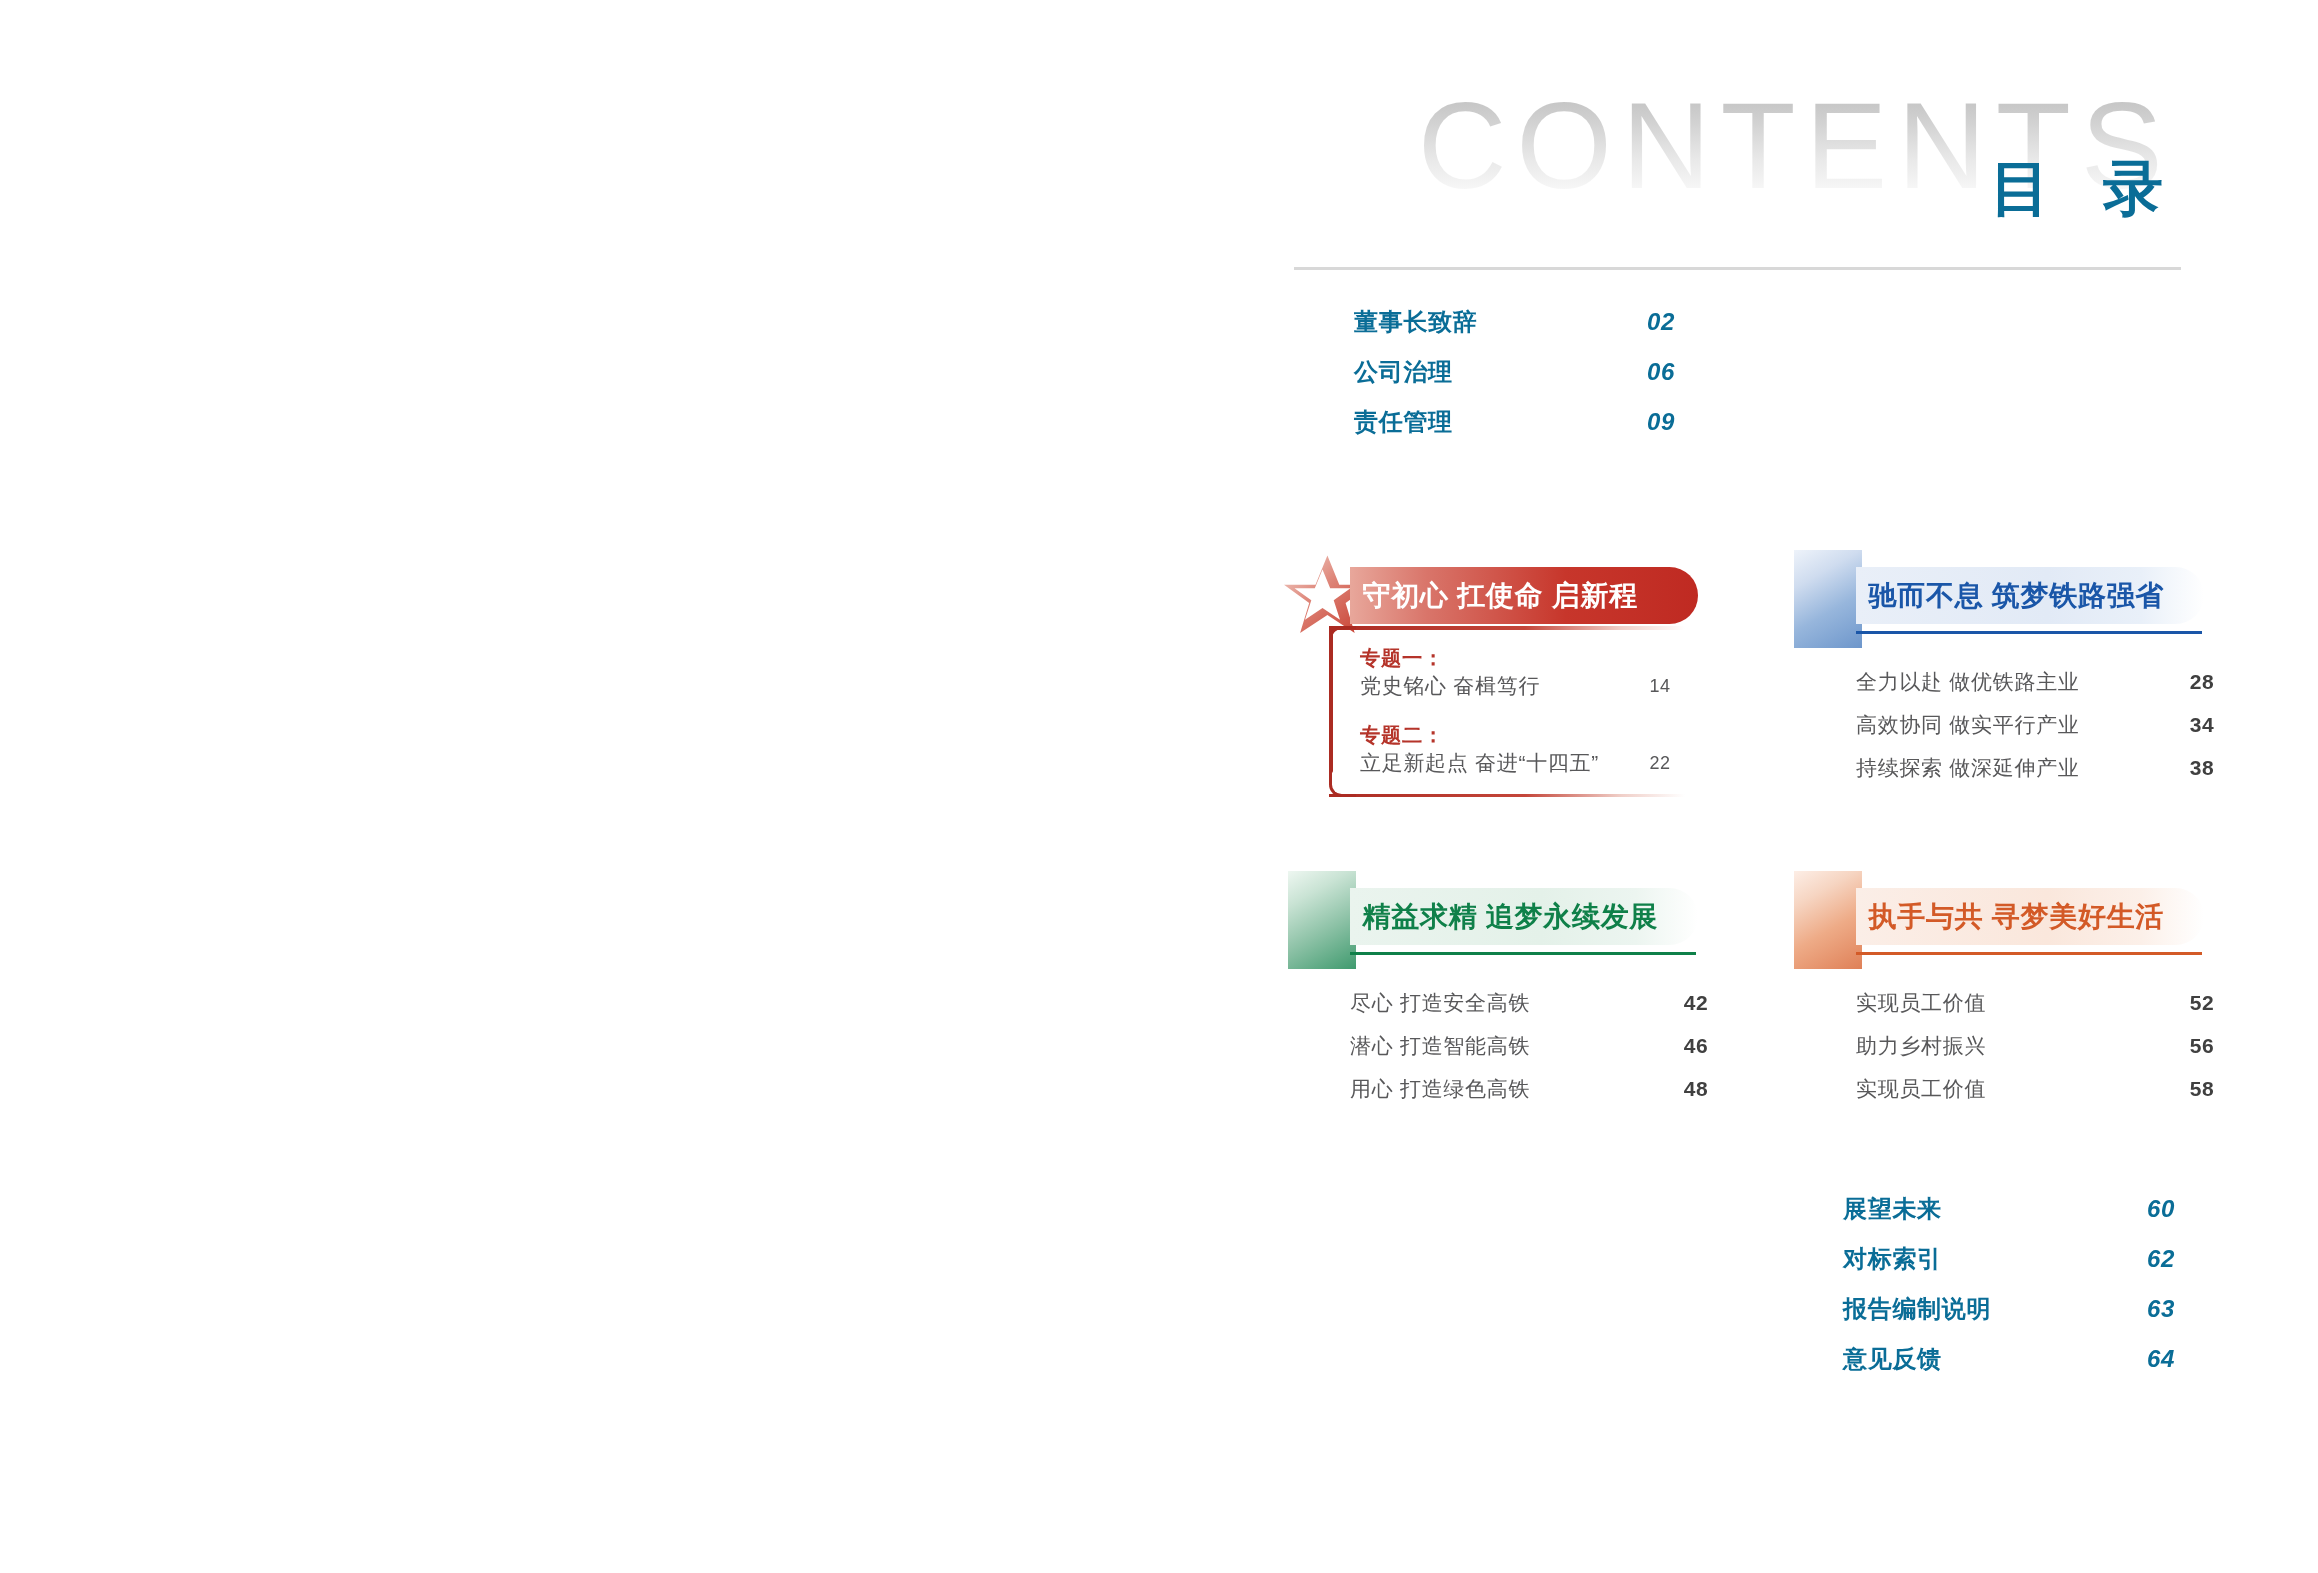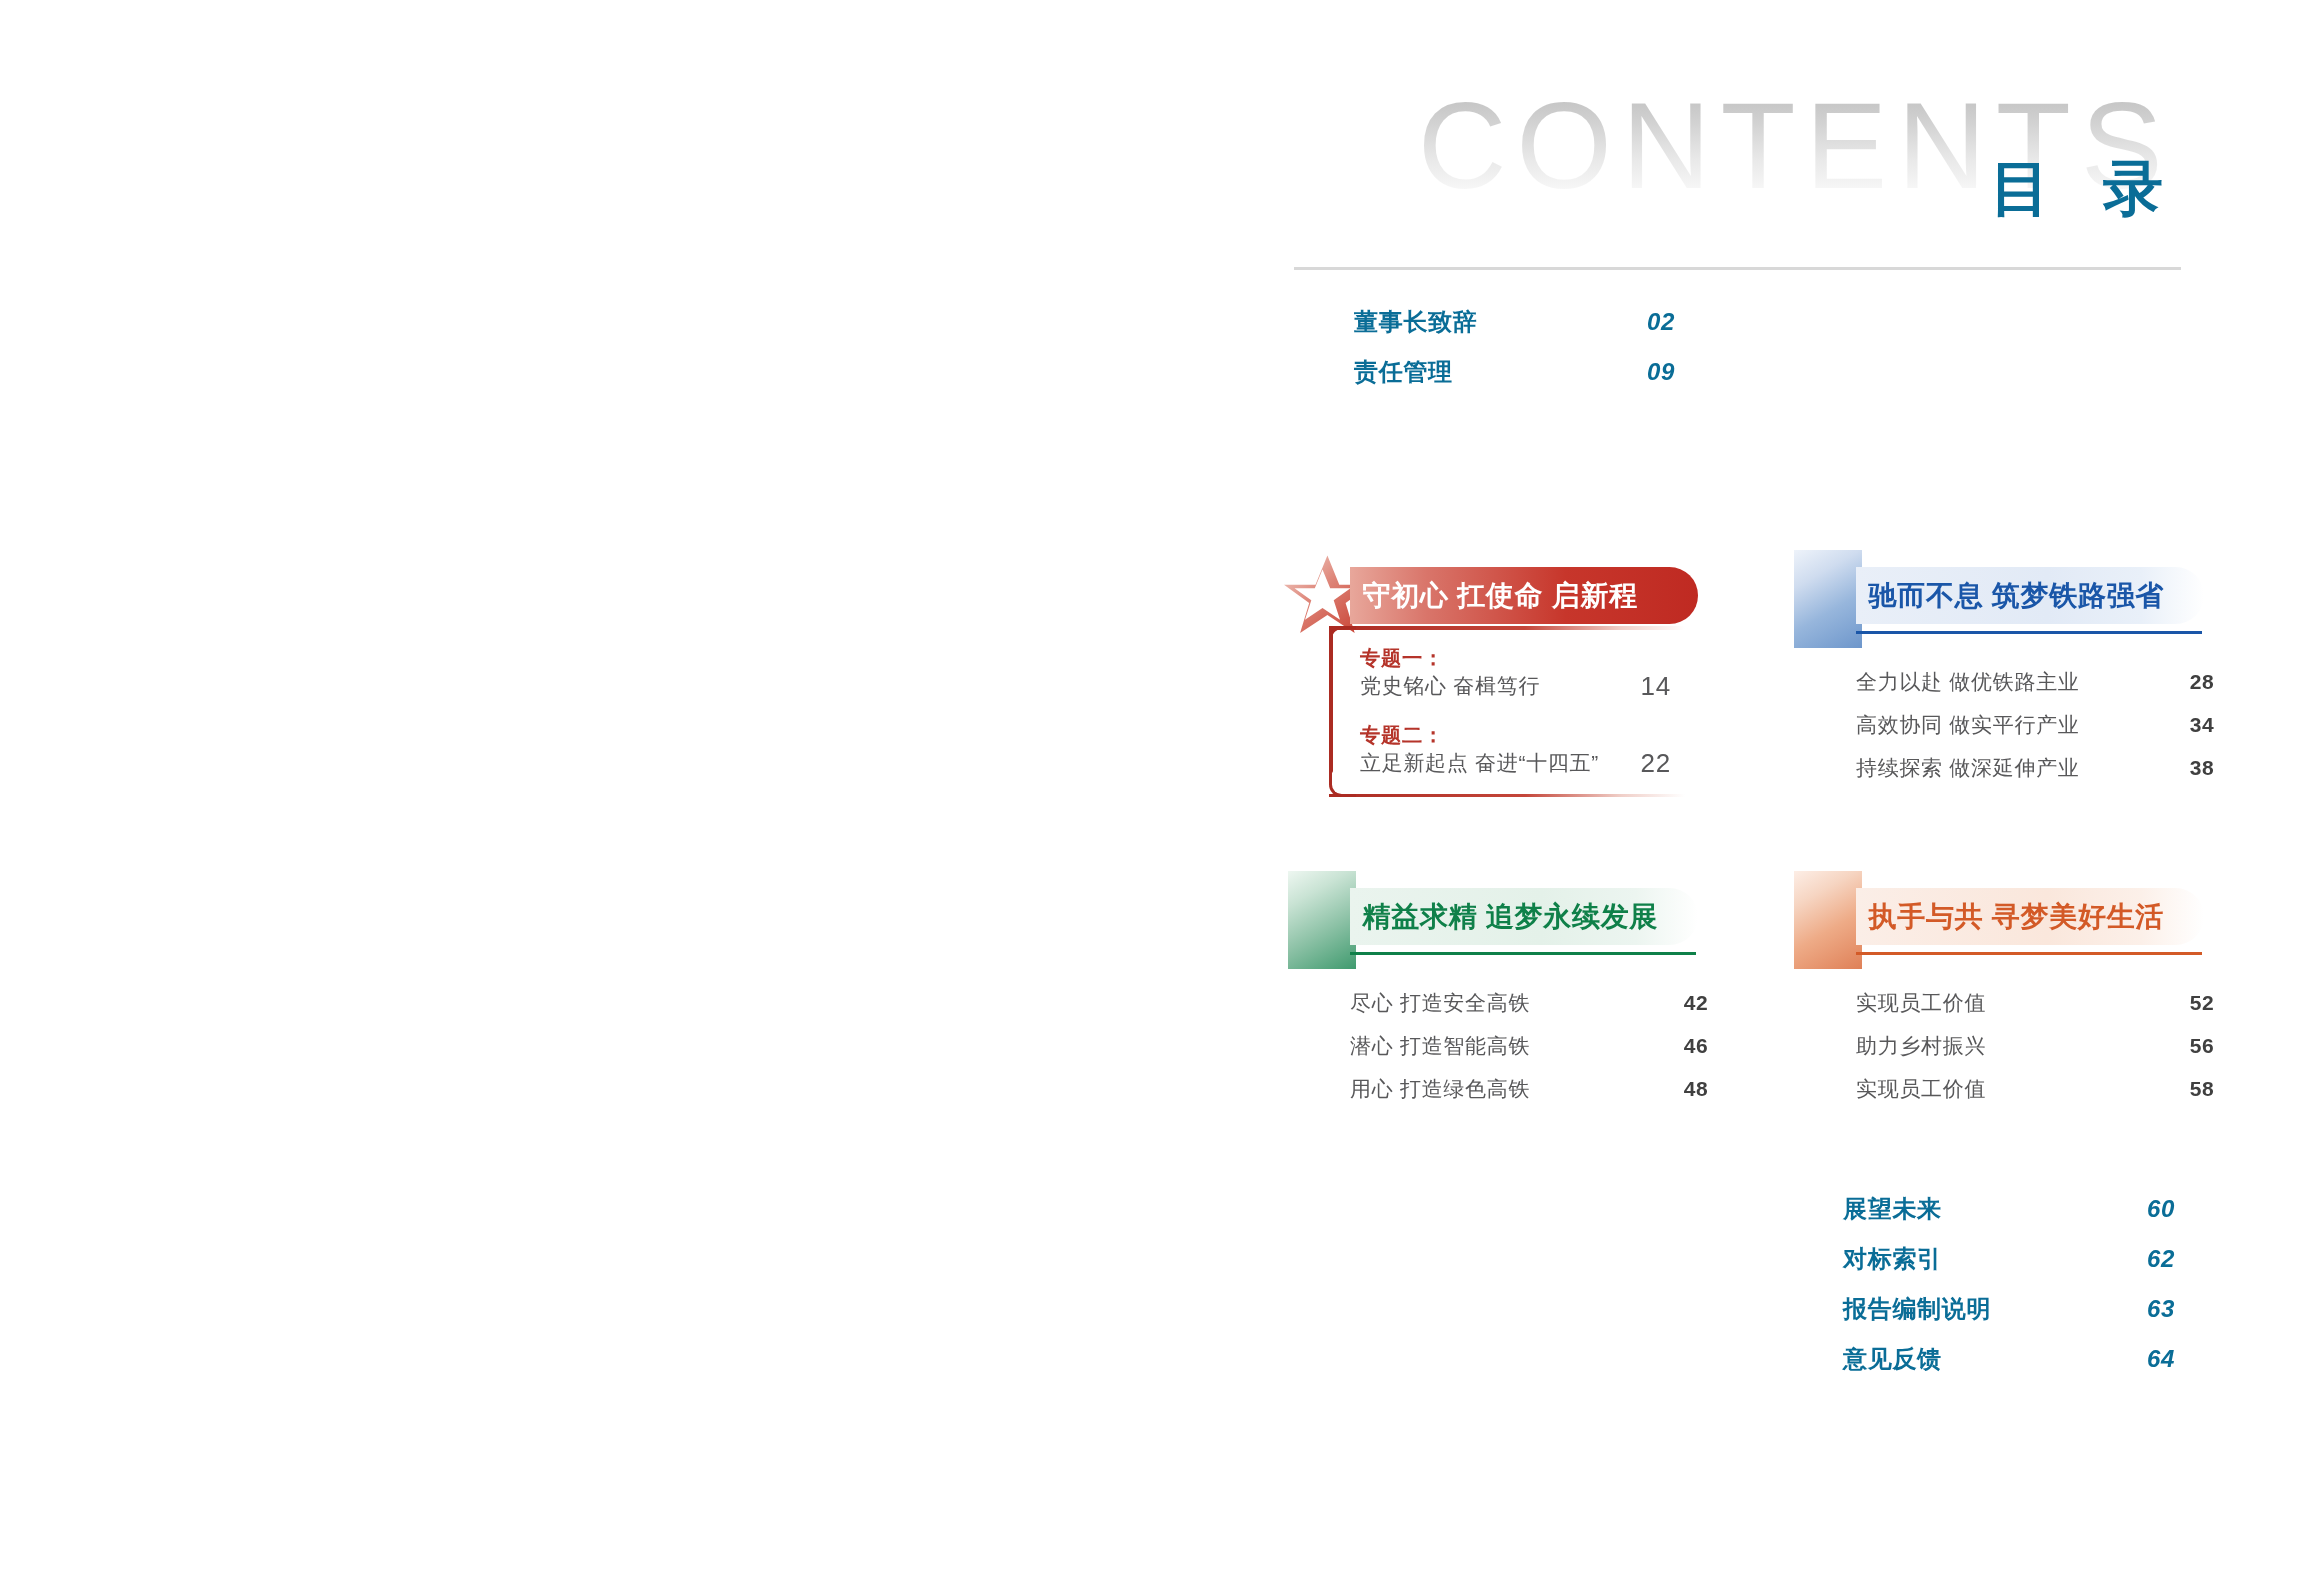--- a/index.html
+++ b/index.html
@@ -135,39 +135,43 @@
   .redbox .c-tl{left:0;top:0;width:24px;height:24px;border-left:3.5px solid #ab2b22;border-top:3.5px solid #ab2b22;border-radius:12.6px 0 0 0;background:transparent;}
   .redbox .c-bl{left:0;bottom:0;width:24px;height:24px;border-left:3.5px solid #ab2b22;border-bottom:3.5px solid #ab2b22;border-radius:0 0 0 12.6px;background:transparent;}
 
   .redbox-inner{position:absolute;left:31px;top:18px;width:308px;}
   .topic-label{
     font-size:20.3px;line-height:28px;font-weight:700;color:#b5342a;letter-spacing:0.7px;
     white-space:nowrap;
   }
   .topic-row{position:relative;height:42px;white-space:nowrap;}
   .topic-row .t{position:absolute;left:0;top:0;font-size:21px;line-height:28px;color:#58585a;letter-spacing:0.7px;}
-  .topic-row .p{position:absolute;right:-2.8px;top:0;font-size:26px;line-height:28px;color:#58585a;letter-spacing:0.7px;}
+  .topic-row .p{position:absolute;right:-2.8px;top:0;font-size:18px;line-height:28px;color:#58585a;letter-spacing:0.7px;}
   .gap8{height:7px;}
 </style>
 </head>
 <body>
 
 <div id="page">
 
   <div class="hdr">
     <div class="hdr-en">CONTENTS</div>
     <div class="hdr-cn">目 录</div>
   </div>
   <div class="hdr-rule"></div>
 
   <div class="toclist">
 
     <div class="toc-row">
       <span class="t">董事长致辞</span>
       <span class="p">02</span>
+    </div>
+    <div class="toc-row">
+      <span class="t">公司治理</span>
+      <span class="p">06</span>
     </div>
     <div class="toc-row">
       <span class="t">责任管理</span>
       <span class="p">09</span>
     </div>
   </div>
 
   <div class="block blk-red">
 
     <div class="star-wrap">

